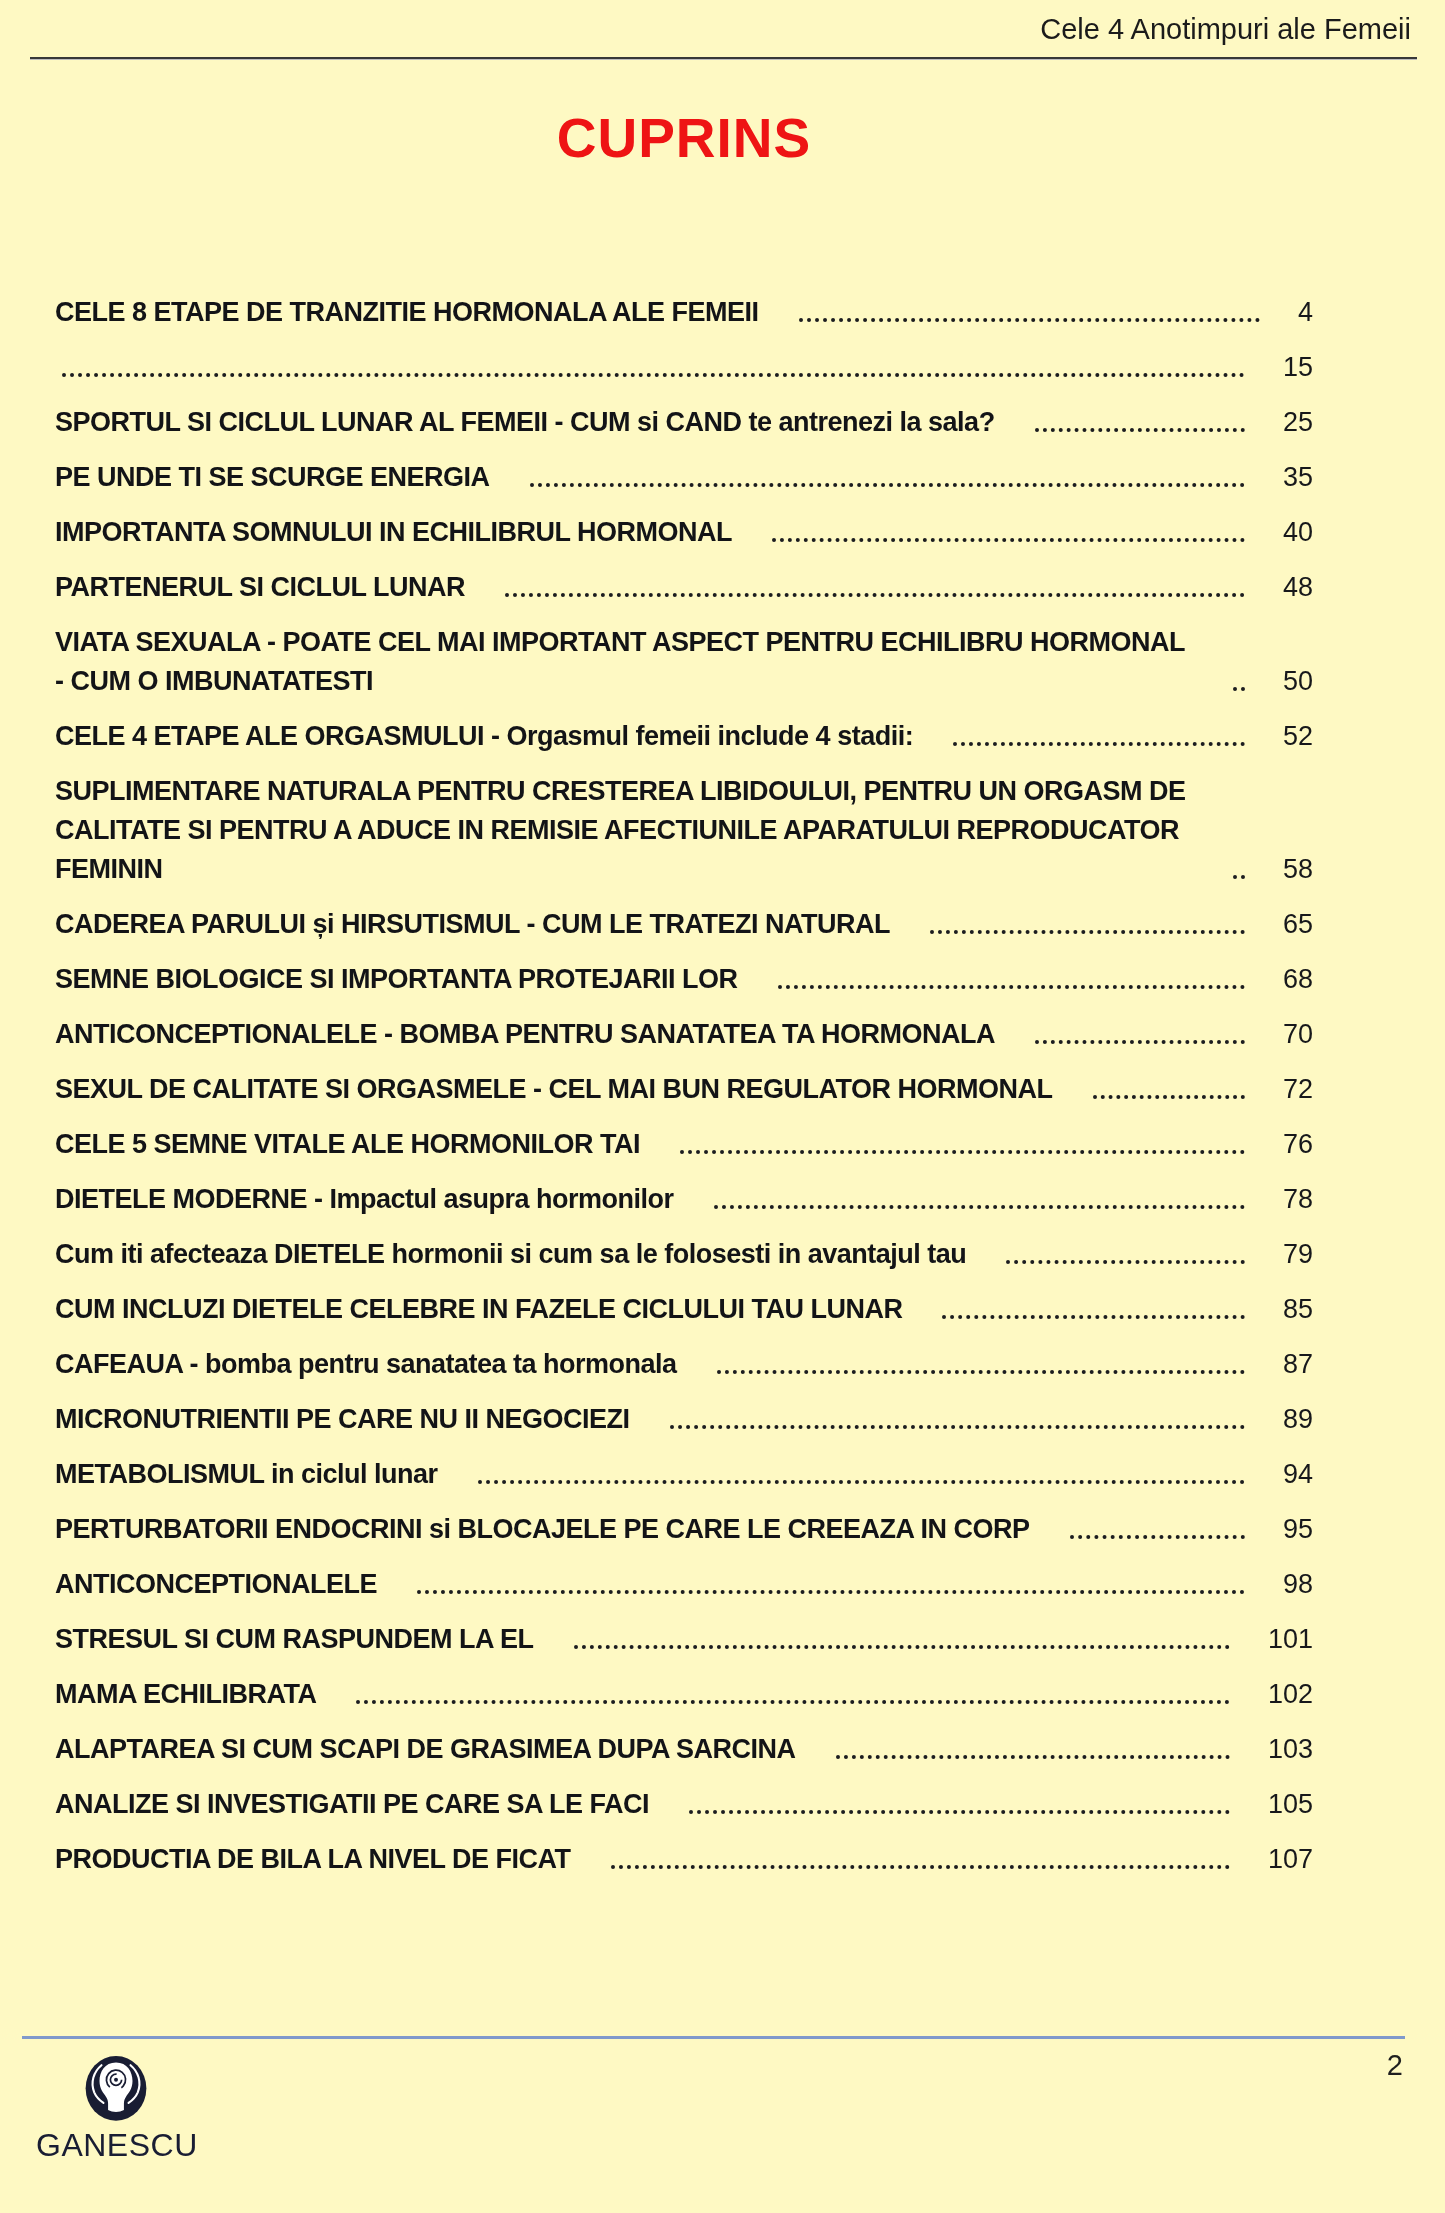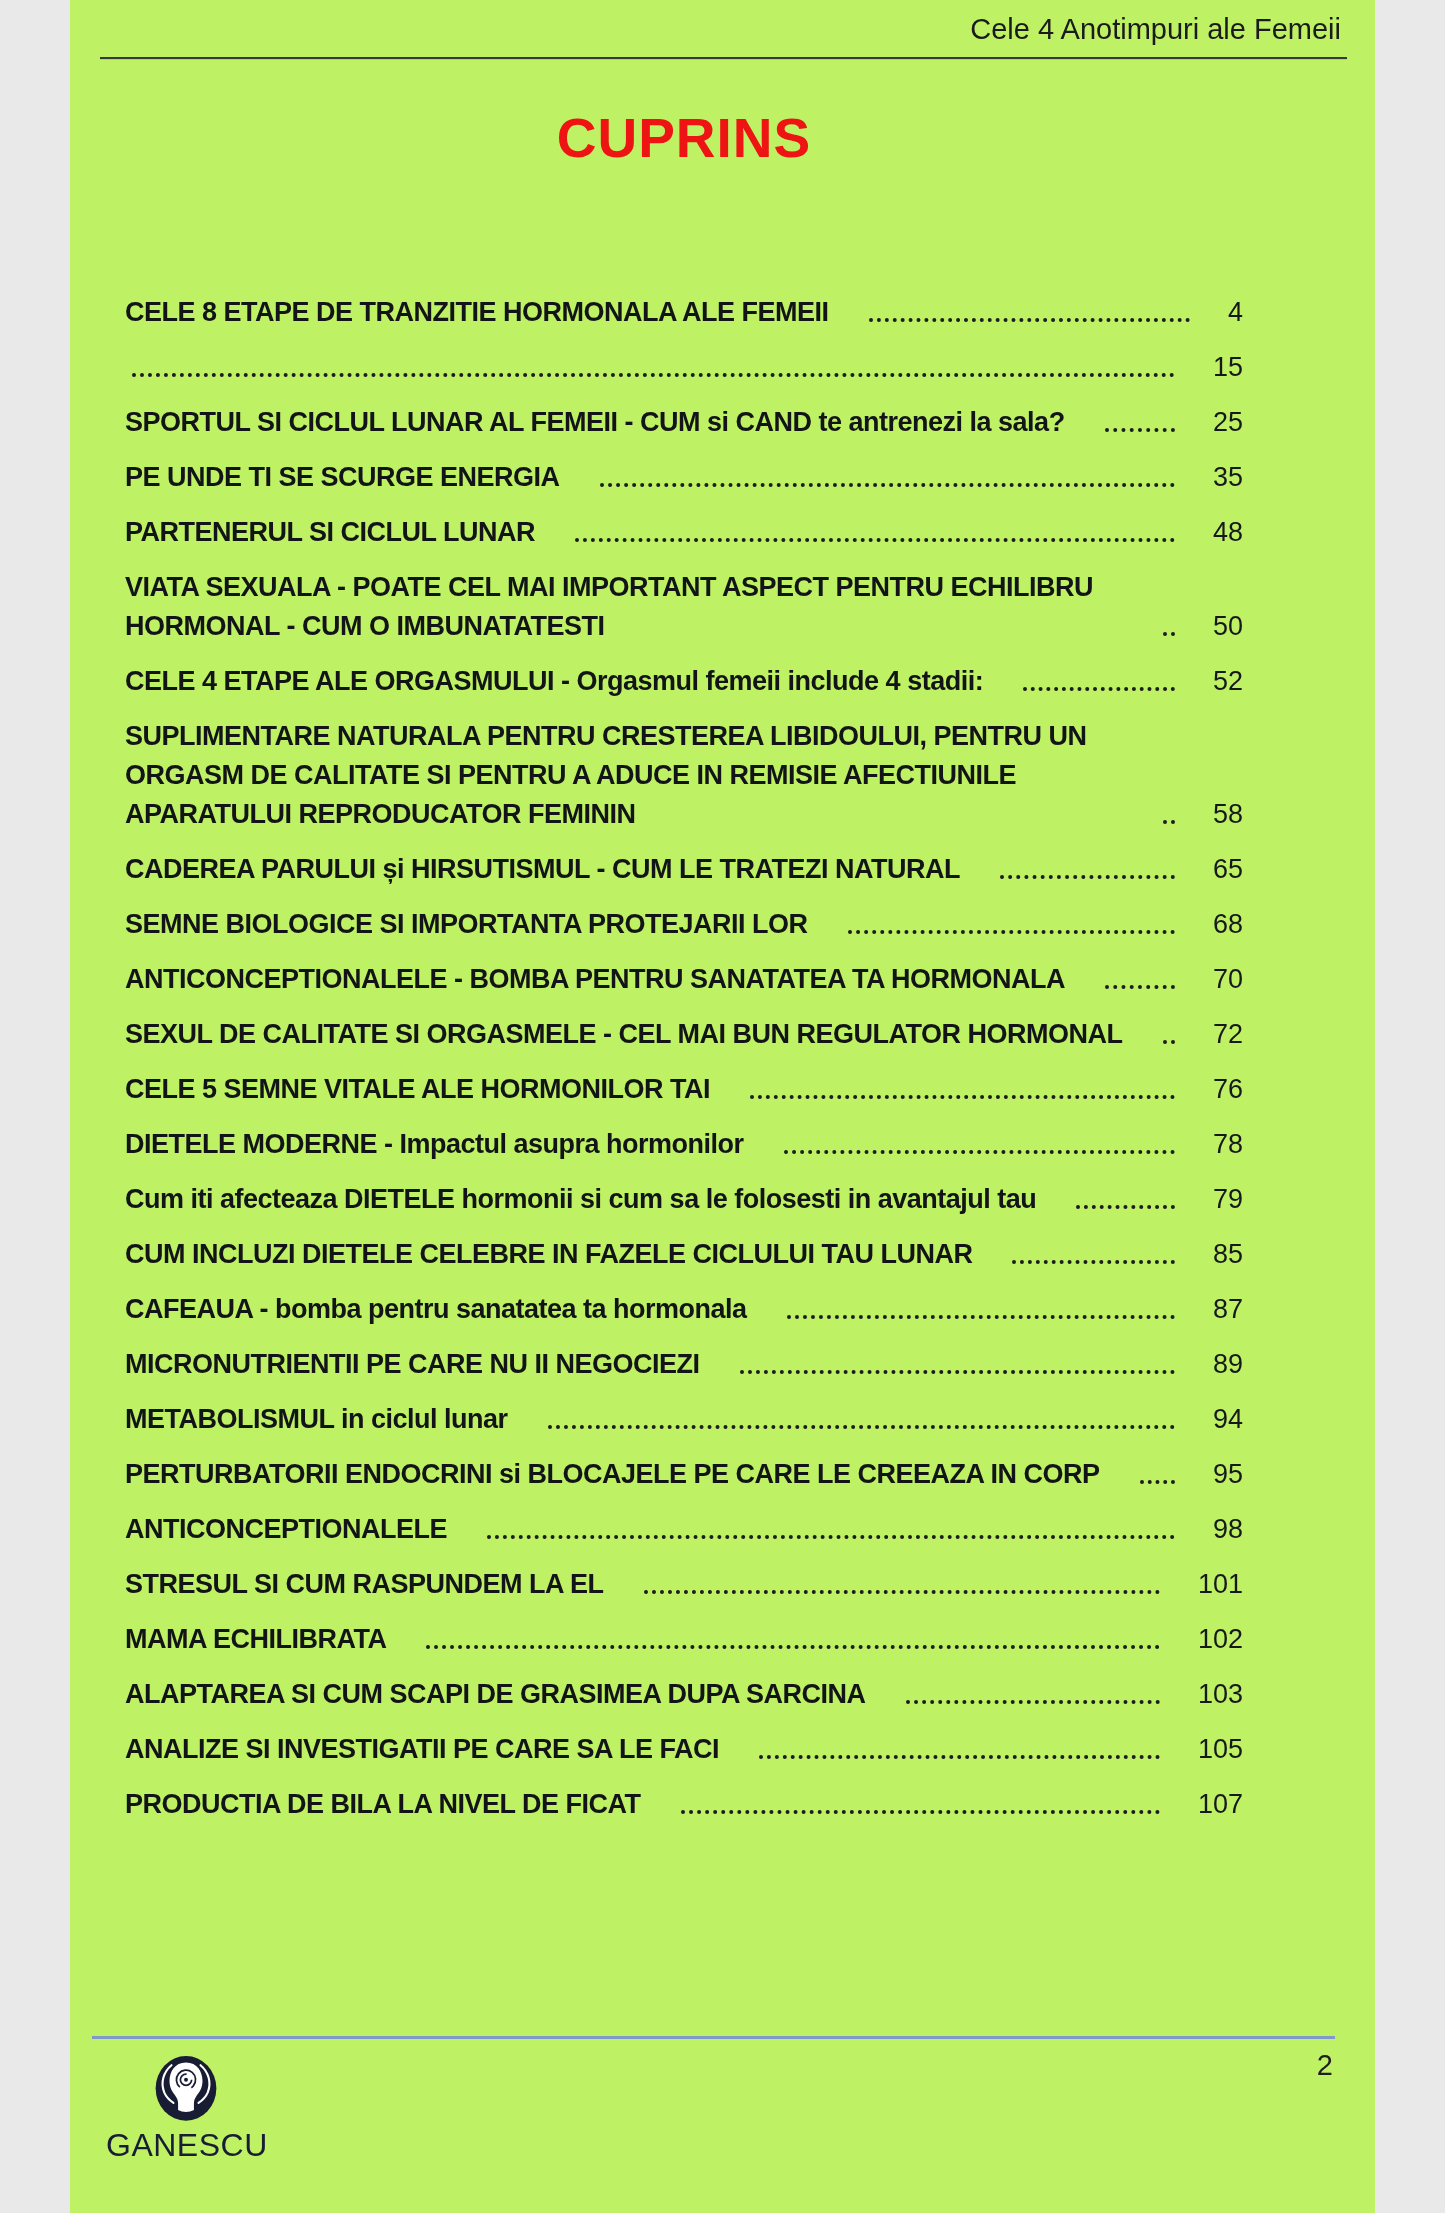--- a/index.html
+++ b/index.html
@@ -1,22 +1,22 @@
 <!DOCTYPE html>
 <html><head>
 <meta charset="utf-8">
 <style>
   * { margin: 0; padding: 0; box-sizing: border-box; }
   html, body { background: #e9e9e9; }
   body { font-family: "Liberation Sans", "DejaVu Sans", sans-serif; }
   .page {
     position: relative;
-    width: 1305px;
+    width: 1445px;
     height: 2213px;
-    background: #bef264;
+    background: #fef9c3;
     overflow: hidden;
     margin: 0 auto;
   }
 
   
   .header-title {
     position: absolute;
     top: 10px;
     right: 34px;
     font-size: 29px;
@@ -139,20 +139,25 @@
       <span class="toc-leader"></span>
       <span class="toc-page">25</span>
     </p>
 
     <p class="toc-row">
       <span class="toc-label">PE UNDE TI SE SCURGE ENERGIA</span>
       <span class="toc-leader"></span>
       <span class="toc-page">35</span>
     </p>
 
+    <p class="toc-row">
+      <span class="toc-label">IMPORTANTA SOMNULUI IN ECHILIBRUL HORMONAL</span>
+      <span class="toc-leader"></span>
+      <span class="toc-page">40</span>
+    </p>
 
     <p class="toc-row">
       <span class="toc-label">PARTENERUL SI CICLUL LUNAR</span>
       <span class="toc-leader"></span>
       <span class="toc-page">48</span>
     </p>
 
     <p class="toc-row">
       <span class="toc-label">VIATA SEXUALA - POATE CEL MAI IMPORTANT ASPECT PENTRU ECHILIBRU HORMONAL - CUM O IMBUNATATESTI</span>
       <span class="toc-leader"></span>

